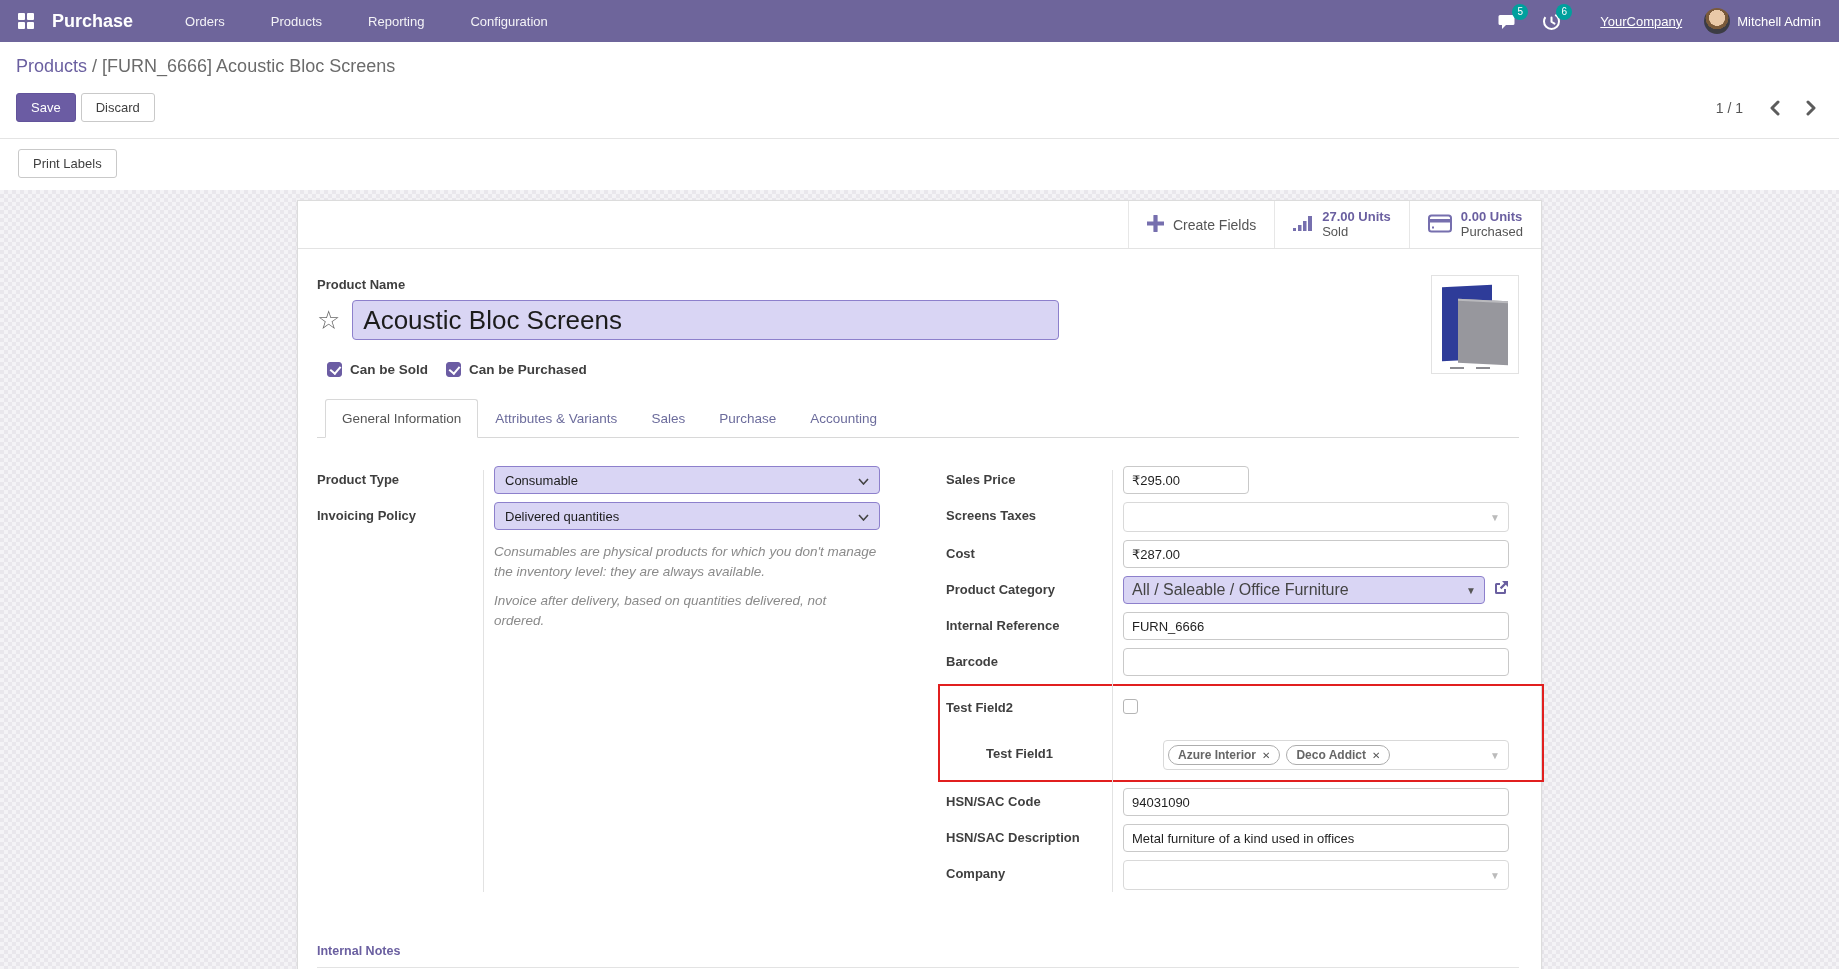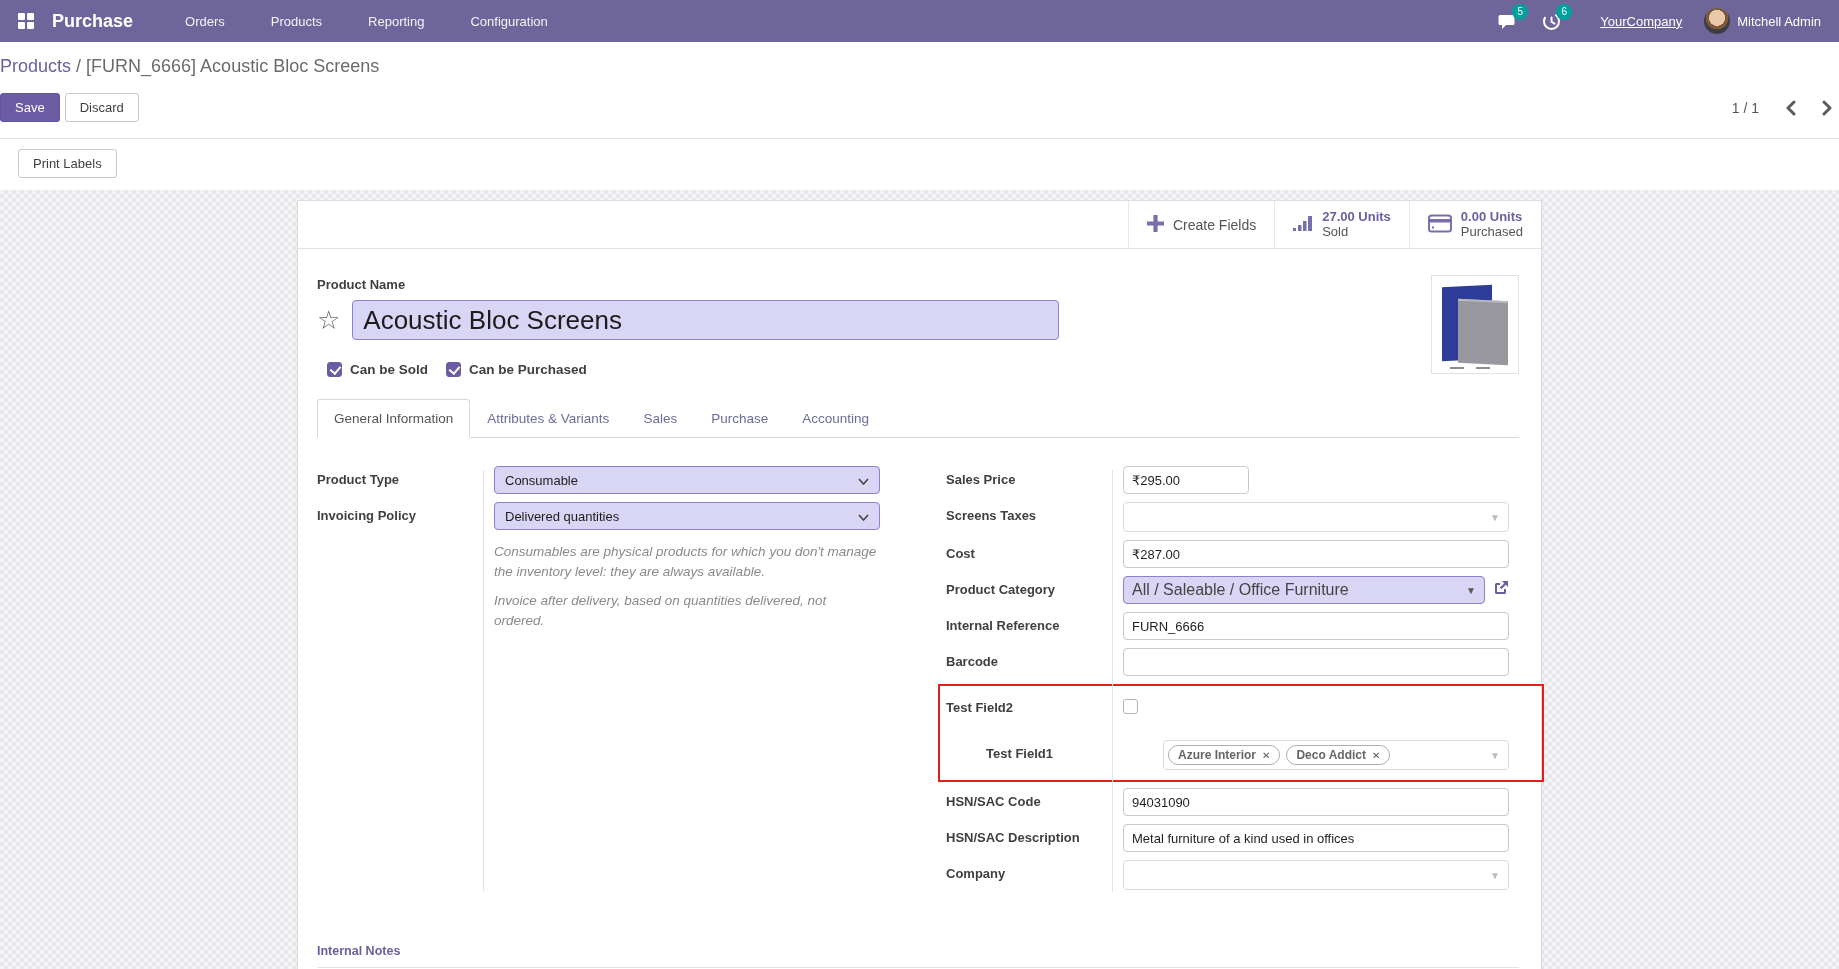--- a/index.html
+++ b/index.html
@@ -21,21 +21,21 @@
   .badge { position:absolute; top:-7px; right:-8px; min-width:16px; height:16px;
     background:#00a09d; border-radius:50%; font-size:10px; line-height:16px;
     text-align:center; color:#fff; padding:0 2px; }
   .company { font-size:13px; margin-left:14px;text-decoration:underline; }
   .userzone { display:flex; align-items:center; gap:7px; cursor:pointer; }
   .avatar { width:26px; height:26px; border-radius:50%;
     background:radial-gradient(circle at 50% 38%, #e9c9a8 0 38%, #7a5a3a 39% 55%, #3c3c44 56% 100%); }
   .username { font-size:13px; }
 
   
-  .control-panel { background:#fff; border-bottom:1px solid #e4e4e4; padding:14px 0 16px; }
+  .control-panel { background:#fff; border-bottom:1px solid #e4e4e4; padding:14px 16px 16px; }
   .breadcrumb { font-size:18px; color:#6b6b6b; margin-bottom:16px; }
   .bc-link { color:#6a5fa0; cursor:pointer; }
   .cp-row { display:flex; align-items:center; }
   .btn { font-size:13px; border-radius:3px; padding:6px 14px; cursor:pointer;
     border:1px solid #c9c9c9; background:#fff; color:#3f3f3f; font-family:inherit; }
   .btn-primary { background:#6b5ca3; border-color:#62539b; color:#fff; }
   .btn + .btn { margin-left:5px; }
   .pager { margin-left:auto; display:flex; align-items:center; gap:26px; }
   .pager-count { font-size:14px; color:#555; }
   .pager-nav { display:flex; gap:26px; margin-right:6px; }
@@ -88,21 +88,21 @@
   .cbx.checked::after { content:""; position:absolute; left:4px; top:1px; width:5px; height:8px;
     border:solid #fff; border-width:0 2px 2px 0; transform:rotate(40deg); }
   .cbx.empty { background:#fff; border:1px solid #b5b5b5; }
   .check-item .field-label { font-size:13.5px; }
 
   
   .tabs { display:flex; margin-top:22px; border-bottom:1px solid #d8d8d8; }
   .tab { font-size:13.5px; padding:11px 16px; color:#6c6c9c; cursor:pointer;
     border:1px solid transparent; border-bottom:none; margin-bottom:-1px; }
   .tab.active { color:#555; background:#fff; border-color:#d8d8d8;
-    border-radius:3px 3px 0 0; border-bottom:1px solid #fff; }
+    border-radius:3px 3px 0 0; border-bottom:1px solid #fff;margin-left:8px; }
 
   
   .columns { display:flex; gap:66px; margin-top:28px; }
   .col { width:563px; position:relative; }
   .col::before { content:""; position:absolute; left:166px; top:4px; bottom:6px;
     width:1px; background:#e2e2e2; }
   .orow { display:flex; align-items:flex-start; margin-bottom:8px; min-height:28px; }
   .orow > .field-label { flex:0 0 166px; padding-top:6px; padding-right:10px; }
   .ofield { flex:1; padding-left:11px; }
   .oinput { width:100%; height:28px; border:1px solid #c9c9c9; border-radius:4px;

